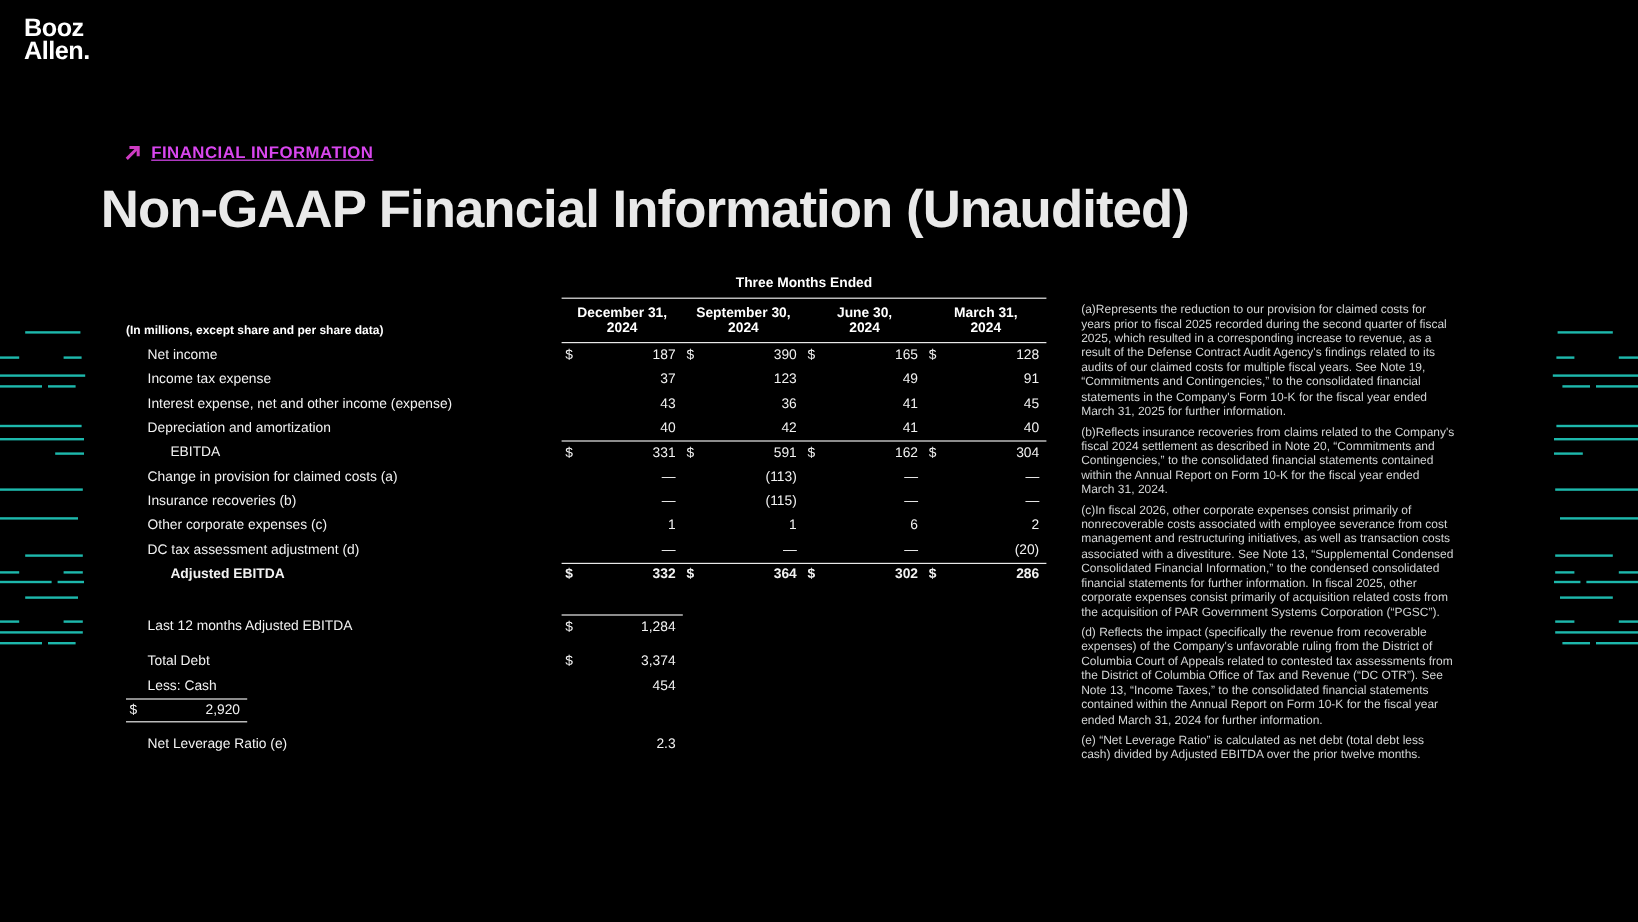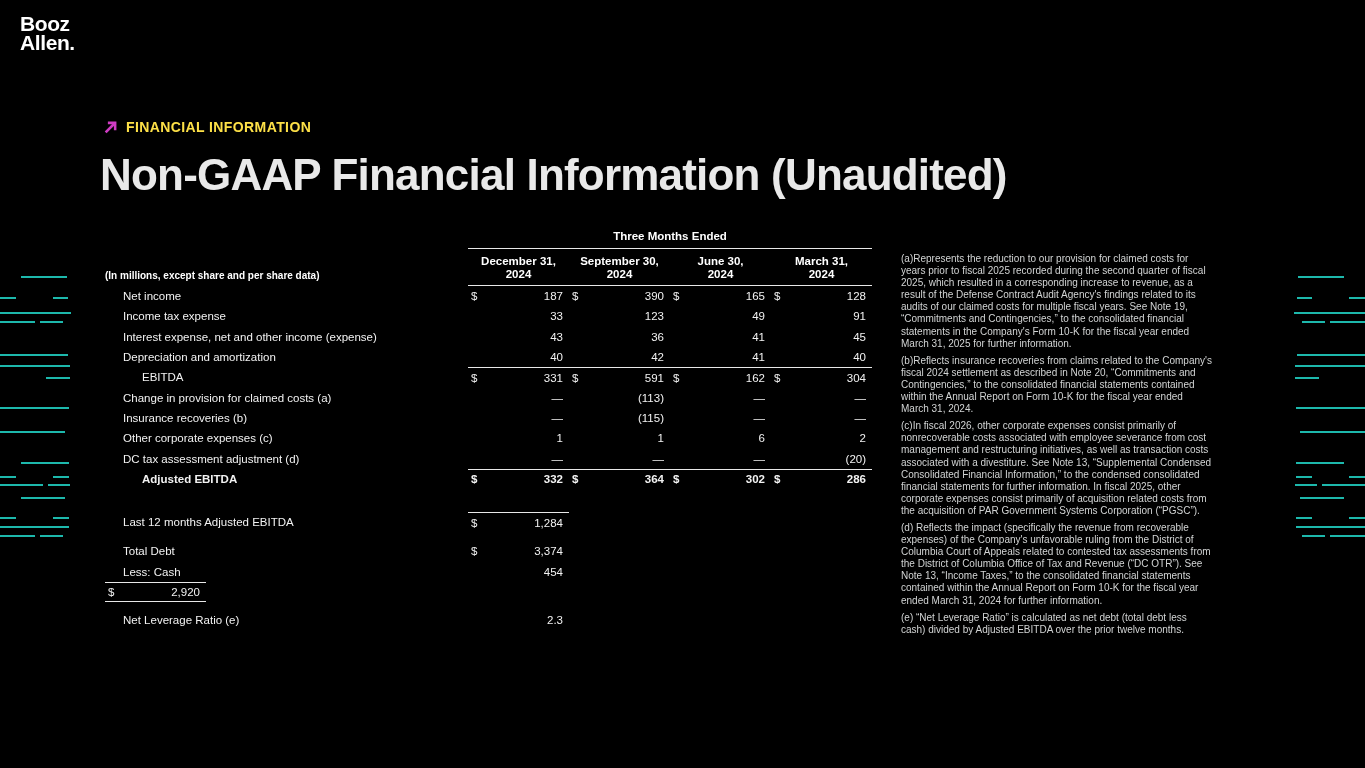--- a/index.html
+++ b/index.html
@@ -9,21 +9,21 @@
   
   .logo{position:absolute;left:20px;top:14px;color:#fff;font-weight:bold;
         font-size:21px;line-height:0.92;letter-spacing:-0.4px;}
 
   
   .eyebrow{position:absolute;left:103px;top:119px;display:flex;align-items:center;gap:8px;}
   .eyebrow .arrow-svg{width:15px;height:15px;display:block;}
   .eyebrow-text{font-weight:bold;font-size:14px;letter-spacing:0.4px;}
 
   
-  .title{position:absolute;left:100px;top:150px;margin:0;color:#e9e9e9;
+  .title{position:absolute;left:84px;top:150px;margin:0;color:#e9e9e9;
          font-size:44px;font-weight:bold;letter-spacing:-0.8px;white-space:nowrap;}
 
   
   .ftable{position:absolute;left:105px;top:230px;width:768px;color:#f2f2f2;}
   .t-hrow1,.t-hrow2,.t-row{display:grid;grid-template-columns:363px 404px;}
   .t-hrow1{height:19px;}
   .t-span{font-weight:bold;font-size:11.5px;text-align:center;color:#fff;
           border-bottom:1.5px solid #e8e8e8;padding-bottom:2px;}
   .t-hrow2{height:37px;}
   .t-units{font-size:10px;font-weight:bold;display:flex;align-items:flex-end;
@@ -114,21 +114,21 @@
   <div class="logo">
     <div>Booz</div>
     <div>Allen.</div>
   </div>
 
   <div class="eyebrow">
     <svg class="arrow-svg" viewBox="0 0 20 20">
       <path d="M3.5 16.5 L15 5" stroke="#cf3cc3" stroke-width="3.4" fill="none"></path>
       <path d="M6.5 3.8 H16.2 V13.5" stroke="#cf3cc3" stroke-width="3.4" fill="none"></path>
     </svg>
-    <span class="eyebrow-text" id="eyebrow-text" style="color: #fde047;">FINANCIAL INFORMATION</span>
+    <span class="eyebrow-text" id="eyebrow-text" style="color: #d946ef; text-decoration: underline;">FINANCIAL INFORMATION</span>
   </div>
 
   <h1 class="title">Non-GAAP Financial Information (Unaudited)</h1>
 
   <div class="ftable">
     <div class="t-hrow1">
       <div></div>
       <div class="t-span">Three Months Ended</div>
     </div>
     <div class="t-hrow2">
@@ -171,21 +171,21 @@
             <div class="t-cell">
               <span class="dol">$</span>
               <span>128</span>
             </div>
           </div>
         </div>
         <div class="t-row">
           <div class="t-label ind1">Income tax expense</div>
           <div class="t-data">
             <div class="t-cell">
-              <span>33</span>
+              <span>37</span>
             </div>
             <div class="t-cell">
               <span>123</span>
             </div>
             <div class="t-cell">
               <span>49</span>
             </div>
             <div class="t-cell">
               <span>91</span>
             </div>

